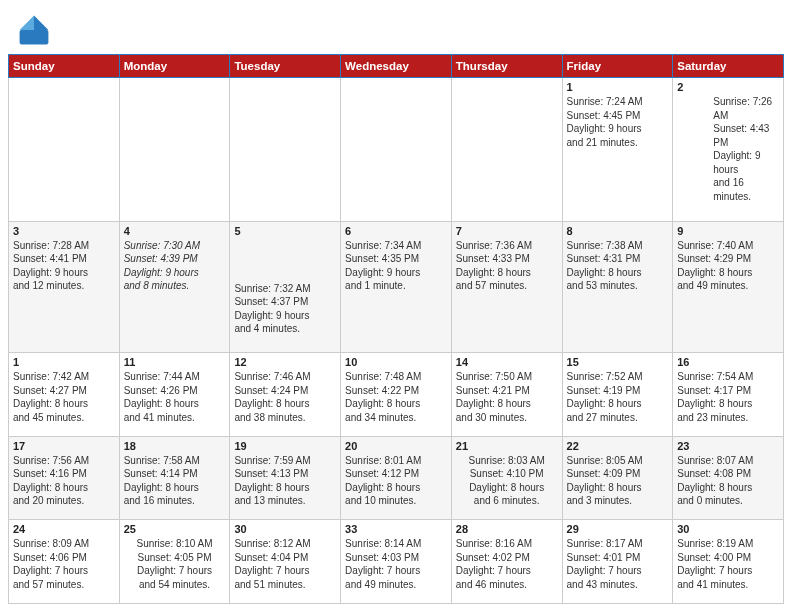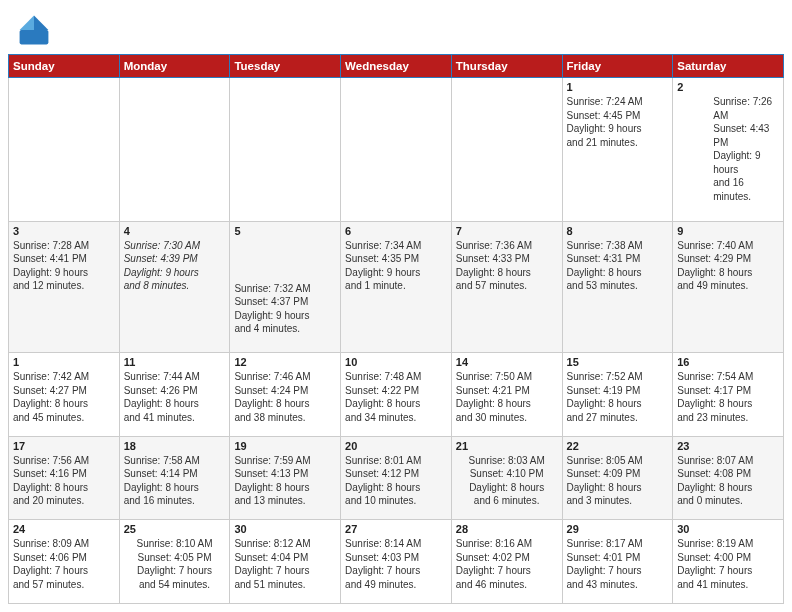--- a/index.html
+++ b/index.html
@@ -328,21 +328,21 @@
 and 54 minutes.</div>
             </td>
             <td>
               <span class="day-num">30</span>
               <div class="day-info" style="white-space: pre-line;">Sunrise: 8:12 AM
 Sunset: 4:04 PM
 Daylight: 7 hours
 and 51 minutes.</div>
             </td>
             <td>
-              <span class="day-num">27</span>
+              <span class="day-num">33</span>
               <div class="day-info" style="white-space: pre-line;">Sunrise: 8:14 AM
 Sunset: 4:03 PM
 Daylight: 7 hours
 and 49 minutes.</div>
             </td>
             <td>
               <span class="day-num">28</span>
               <div class="day-info" style="white-space: pre-line;">Sunrise: 8:16 AM
 Sunset: 4:02 PM
 Daylight: 7 hours

